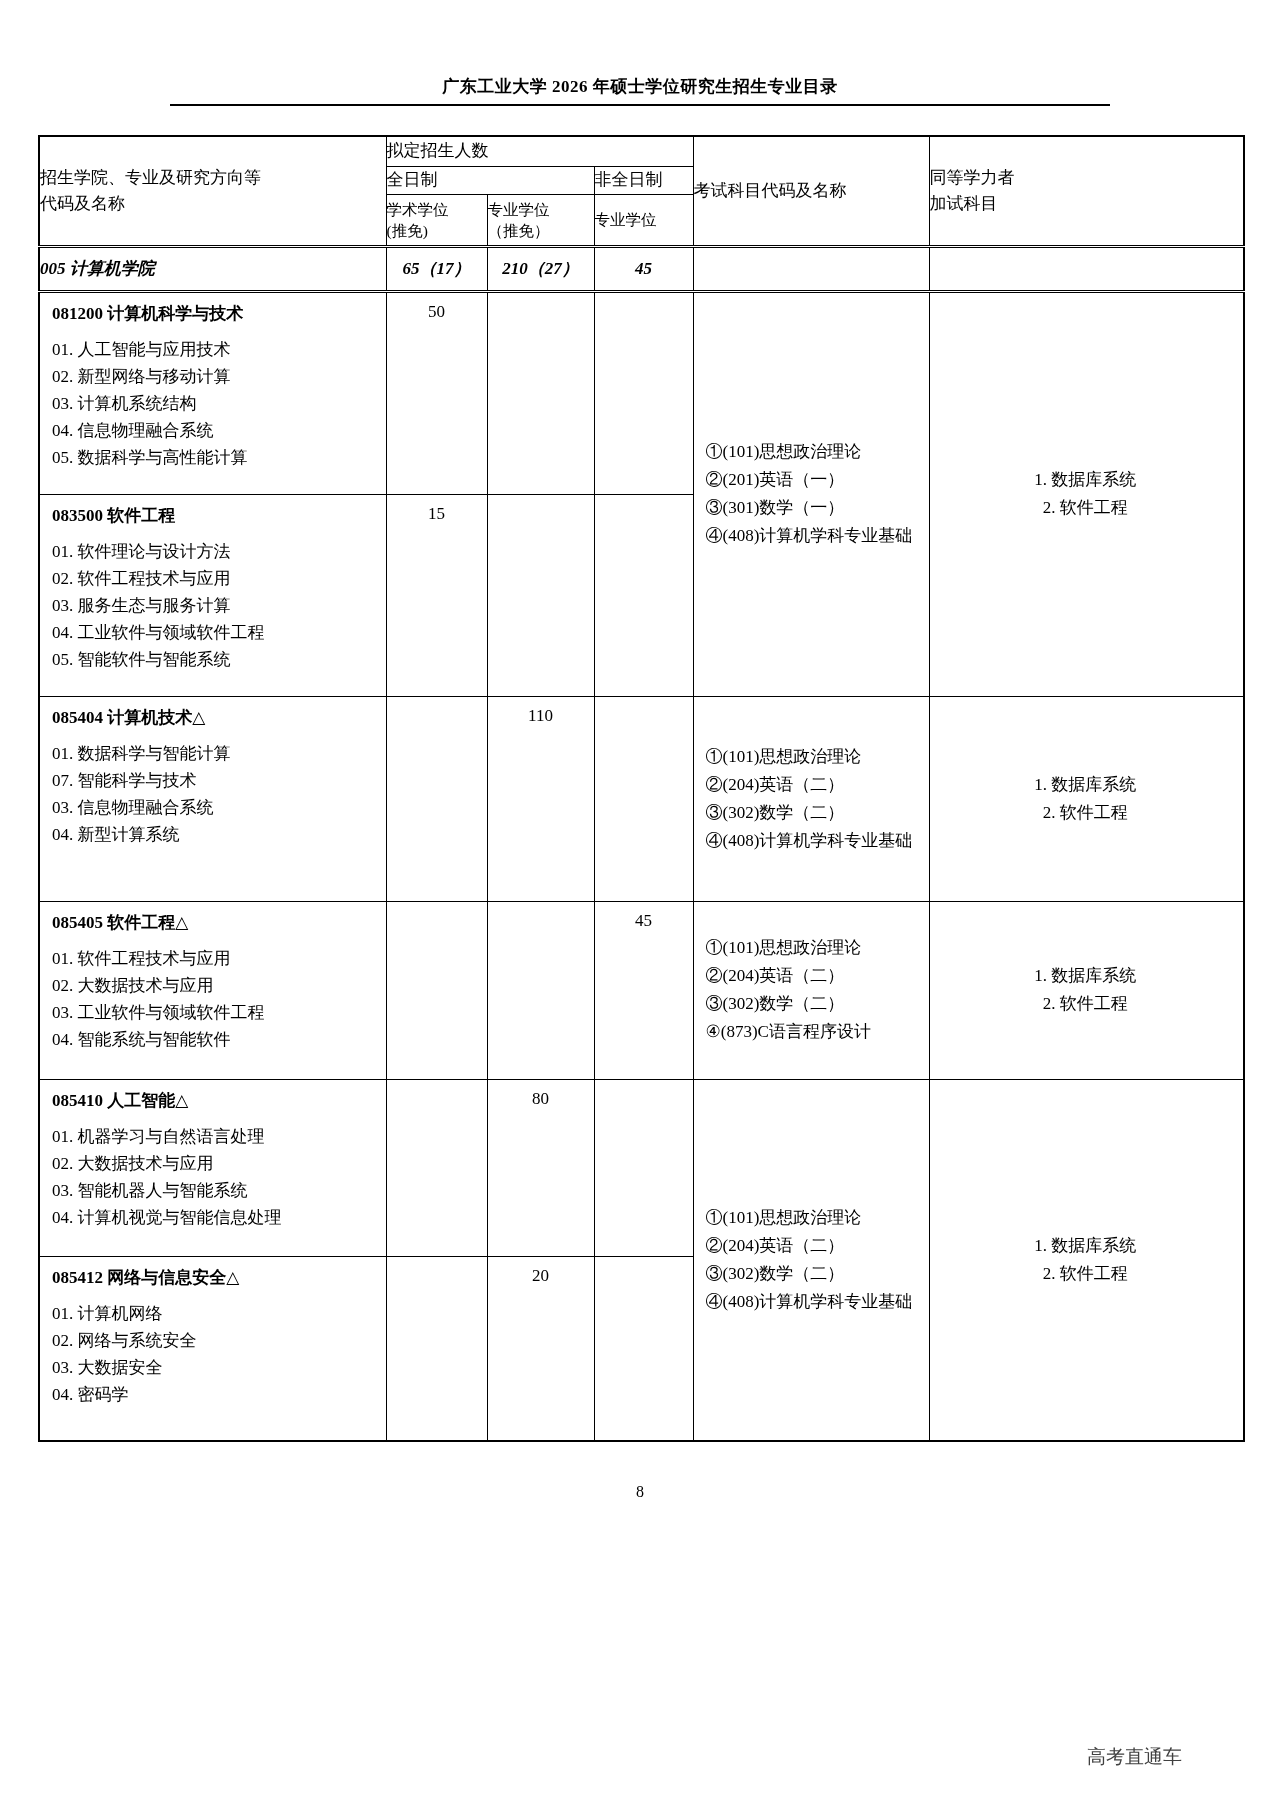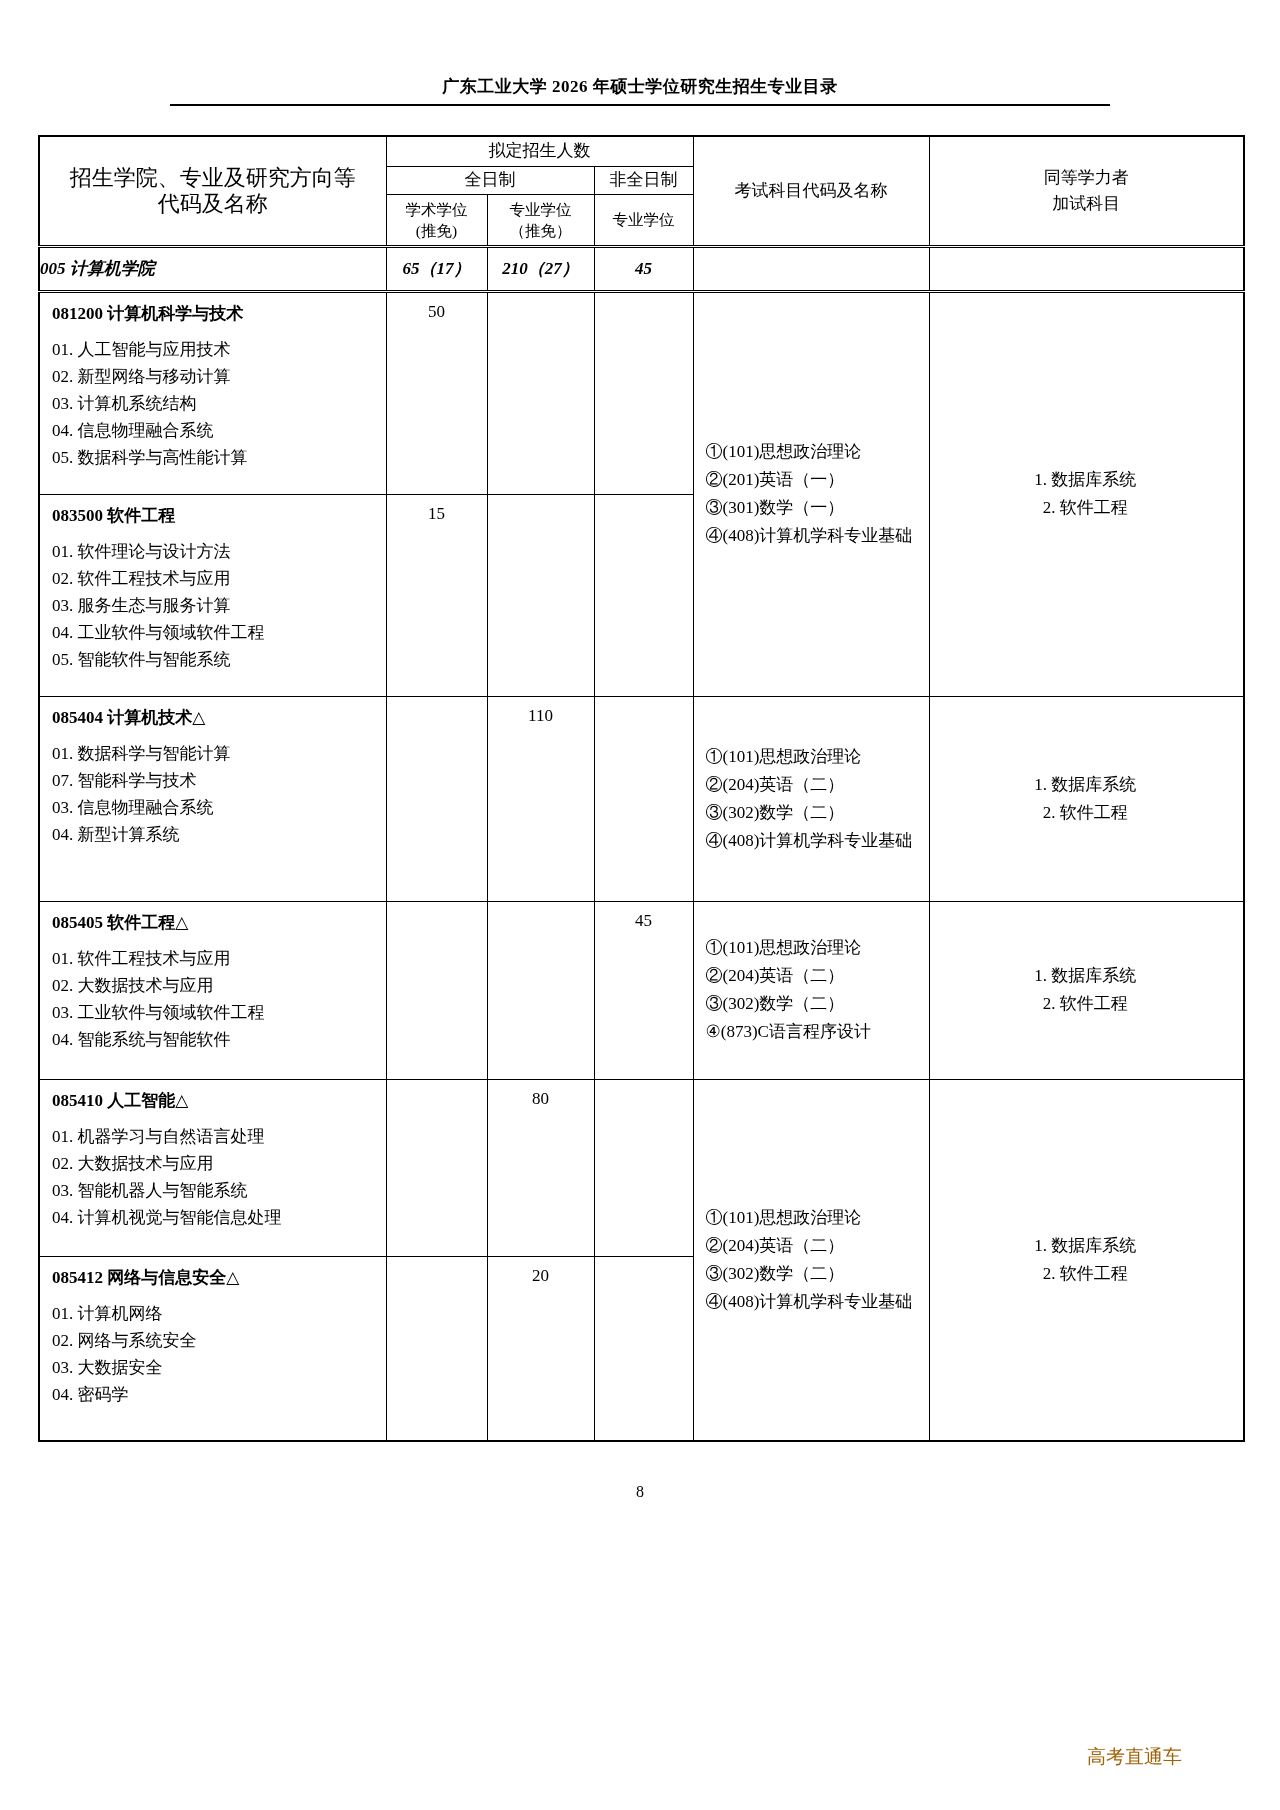--- a/index.html
+++ b/index.html
@@ -15,26 +15,26 @@
     text-align: center; font-size: 17px; font-weight: bold;
     letter-spacing: 0.5px;
   }
   .title-rule {
     position: absolute; top: 104px; left: 170px; width: 940px;
     border-bottom: 2px solid #000;
   }
   .table-wrap { position: absolute; top: 135px; left: 38px; }
   table { border-collapse: collapse; width: 1205px; table-layout: fixed; border: 2px solid #000; }
   th, td { border: 1px solid #000; font-size: 17px; overflow: hidden; }
-  thead th { font-weight: normal; text-align: center; vertical-align: middle; white-space: pre-line; line-height: 24px; margin-top: 8px; }
+  thead th { font-weight: normal; text-align: left; vertical-align: middle; white-space: pre-line; line-height: 24px; margin-top: 8px; }
   tr.hr1 { height: 30px; }
   tr.hr2 { height: 28px; }
   tr.hr3 { height: 52px; }
   tr.hr3 th { font-size: 15.5px; line-height: 21px; }
-  th.programs-h { font-size: 22px; line-height: 26px; }
+  th.programs-h { font-size: 17px; line-height: 26px; }
   th.equiv-h { line-height: 26px; }
   tr.college-row { height: 45px; }
   tr.college-row td {
     border-top: 3px double #000; border-bottom: 3px double #000;
     font-weight: bold; font-style: italic; vertical-align: middle;
   }
   td.college-name { text-align: left; }
   td.c-num { text-align: center; }
   td.sec { vertical-align: top; padding: 7px 8px 0 12px; }
   .sec-title { font-weight: bold; line-height: 28px; margin-bottom: 8px; }
@@ -47,21 +47,21 @@
   tr.r-085404 { height: 205px; margin-top: 12px; }
   tr.r-085405 { height: 178px; }
   tr.r-085410 { height: 177px; }
   tr.r-085412 { height: 185px; }
   .page-number {
     position: absolute; top: 1483px; left: 0; width: 100%;
     text-align: center; font-size: 16px;
   }
   .watermark {
     position: absolute; top: 1744px; right: 98px;
-    font-size: 19px; color: #a16207;
+    font-size: 19px; color: #404040;
     font-family: Liberation Mono, monospace;
     margin-left: 36px;
   }
 </style>
 </head>
 <body>
 
 <div class="doc-title">广东工业大学 2026 年硕士学位研究生招生专业目录</div>
 <div class="title-rule"></div>
 

